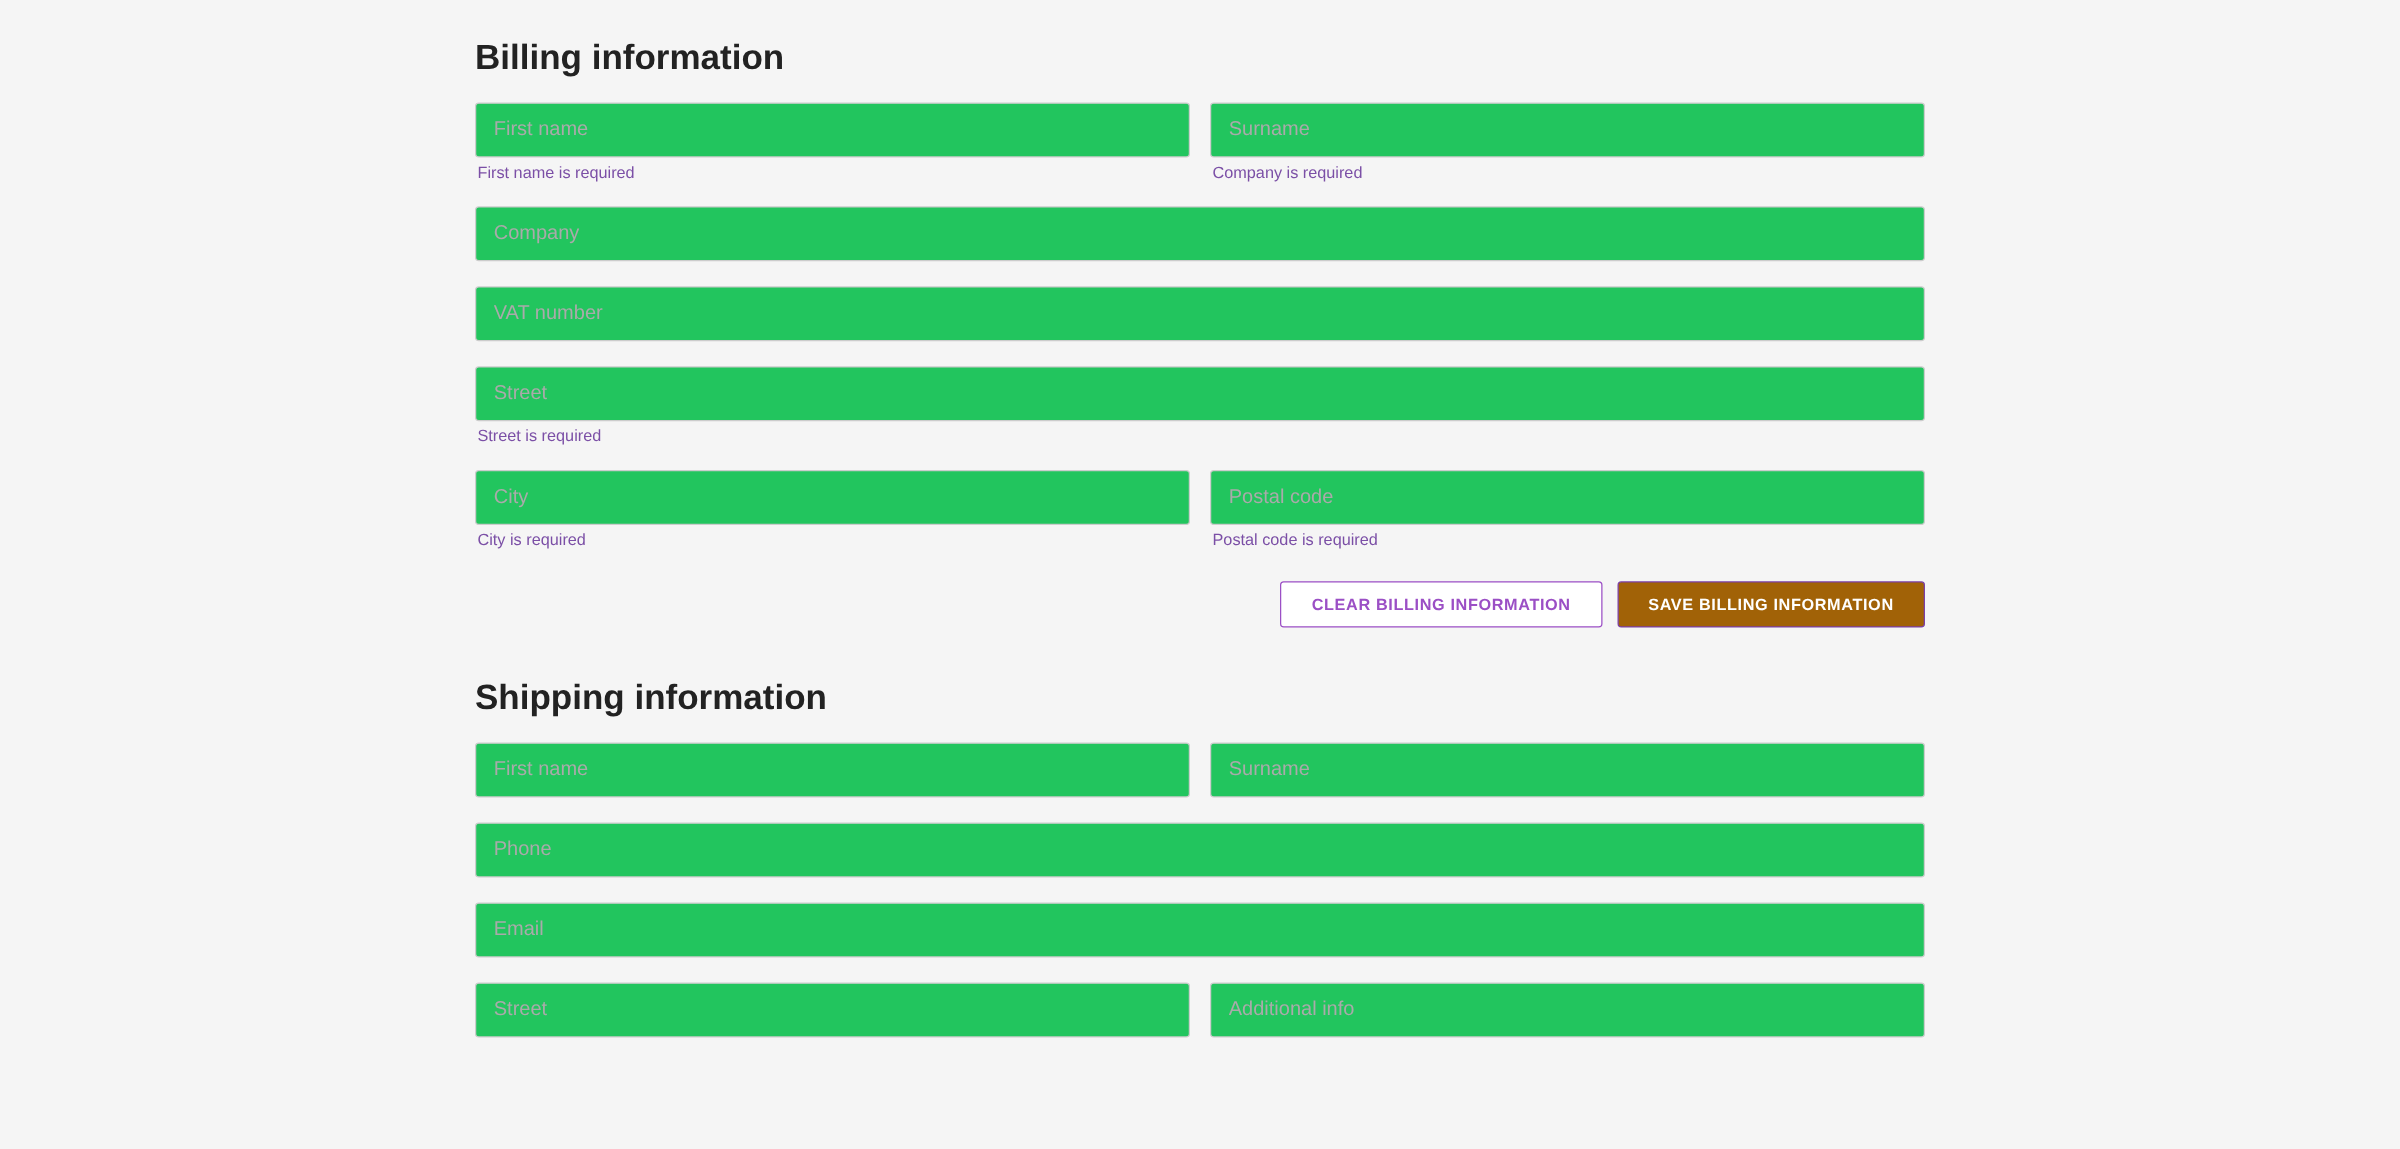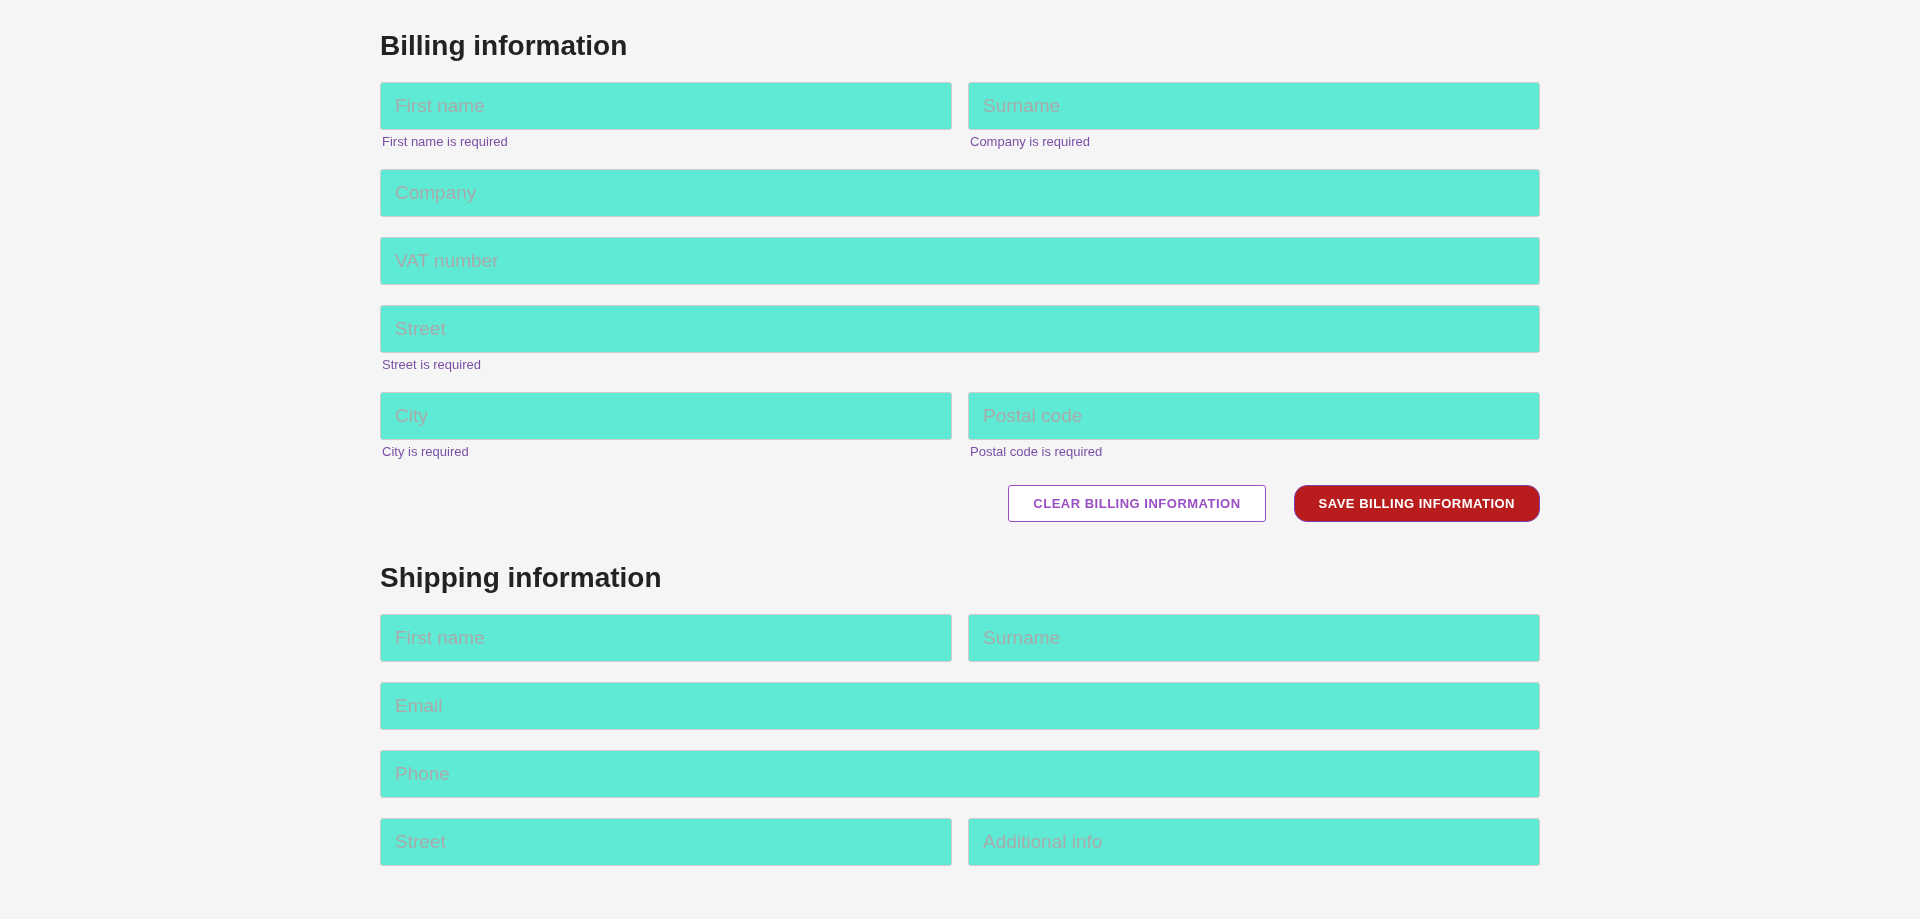--- a/index.html
+++ b/index.html
@@ -46,68 +46,68 @@
 
     .form-group.full {
       width: 100%;
     }
 
     .form-input {
       width: 100%;
       padding: 12px 14px;
       border: 1px solid #ccc;
       border-radius: 3px;
-      font-size: 19px;
+      font-size: 16px;
       color: #555;
-      background: #5eead4;
+      background: #22c55e;
       outline: none;
     }
 
     .form-input::placeholder {
       color: #aaa;
     }
 
     .error-message {
       font-size: 13px;
       color: #7b4fa6;
       margin-top: 4px;
       padding-left: 2px;
     }
 
     .button-row {
       display: flex;
       justify-content: flex-end;
-      gap: 28px;
+      gap: 12px;
       margin-top: 10px;
       margin-bottom: 10px;
     }
 
     .btn-clear {
       padding: 10px 24px;
       background: #fff;
       border: 1px solid #9b4fc5;
       color: #9b4fc5;
       font-size: 13px;
       font-weight: 600;
       letter-spacing: 0.5px;
       cursor: pointer;
       border-radius: 3px;
       text-transform: uppercase;
     }
 
     .btn-save {
       padding: 10px 24px;
-      background: #b91c1c;
+      background: #a16207;
       border: 1px solid #7b3fa6;
       color: #fff;
       font-size: 13px;
       font-weight: 600;
       letter-spacing: 0.5px;
       cursor: pointer;
-      border-radius: 13px;
+      border-radius: 3px;
       text-transform: uppercase;
     }
   </style>
 </head>
 <body>
 
 <div class="page-container">
 
   <div class="form-section">
     <h2 class="section-title">Billing information</h2>
@@ -166,27 +166,27 @@
       <div class="form-group">
         <input class="form-input" type="text" placeholder="First name" style="">
       </div>
       <div class="form-group">
         <input class="form-input" type="text" placeholder="Surname" style="">
       </div>
     </div>
 
     <div class="form-row">
       <div class="form-group full">
-        <input class="form-input" type="email" placeholder="Email" style="">
+        <input class="form-input" type="text" placeholder="Phone" style="">
       </div>
     </div>
 
     <div class="form-row">
       <div class="form-group full">
-        <input class="form-input" type="text" placeholder="Phone" style="">
+        <input class="form-input" type="email" placeholder="Email" style="">
       </div>
     </div>
 
     <div class="form-row">
       <div class="form-group">
         <input class="form-input" type="text" placeholder="Street" style="">
       </div>
       <div class="form-group">
         <input class="form-input" type="text" placeholder="Additional info" style="">
       </div>

